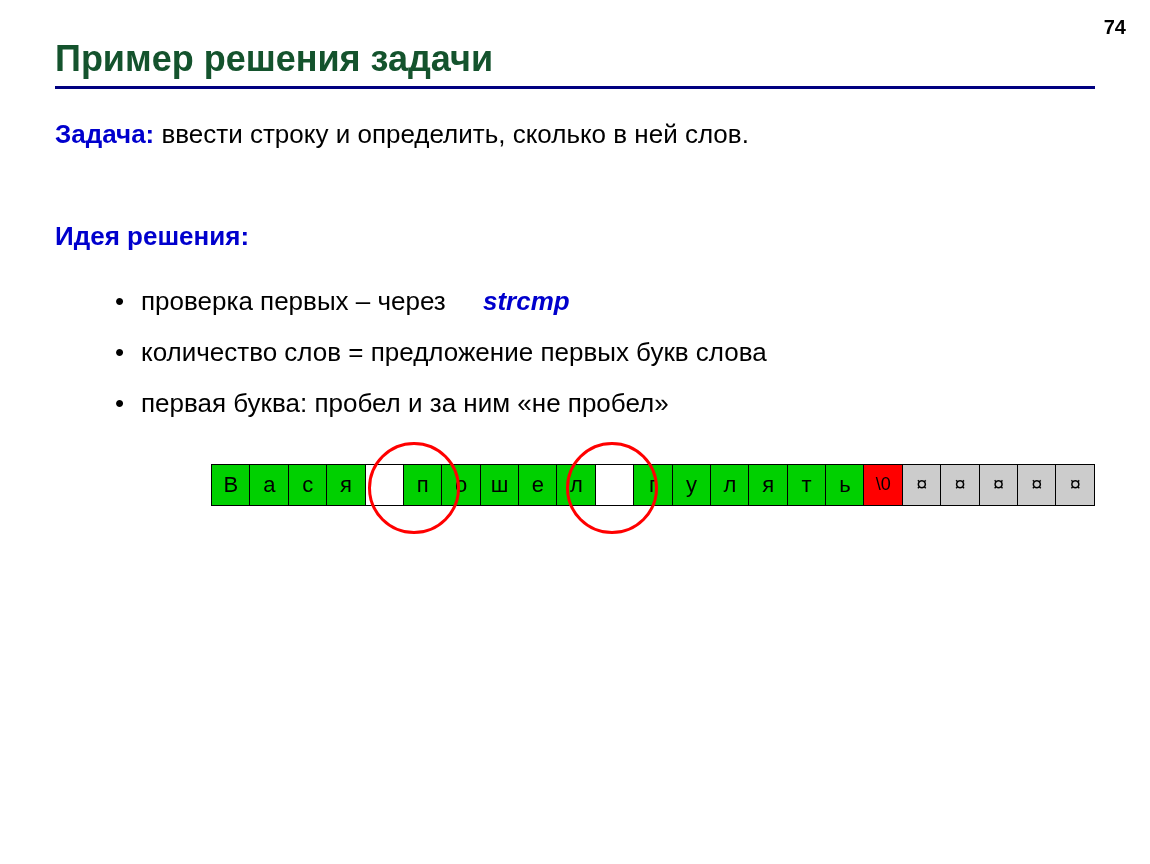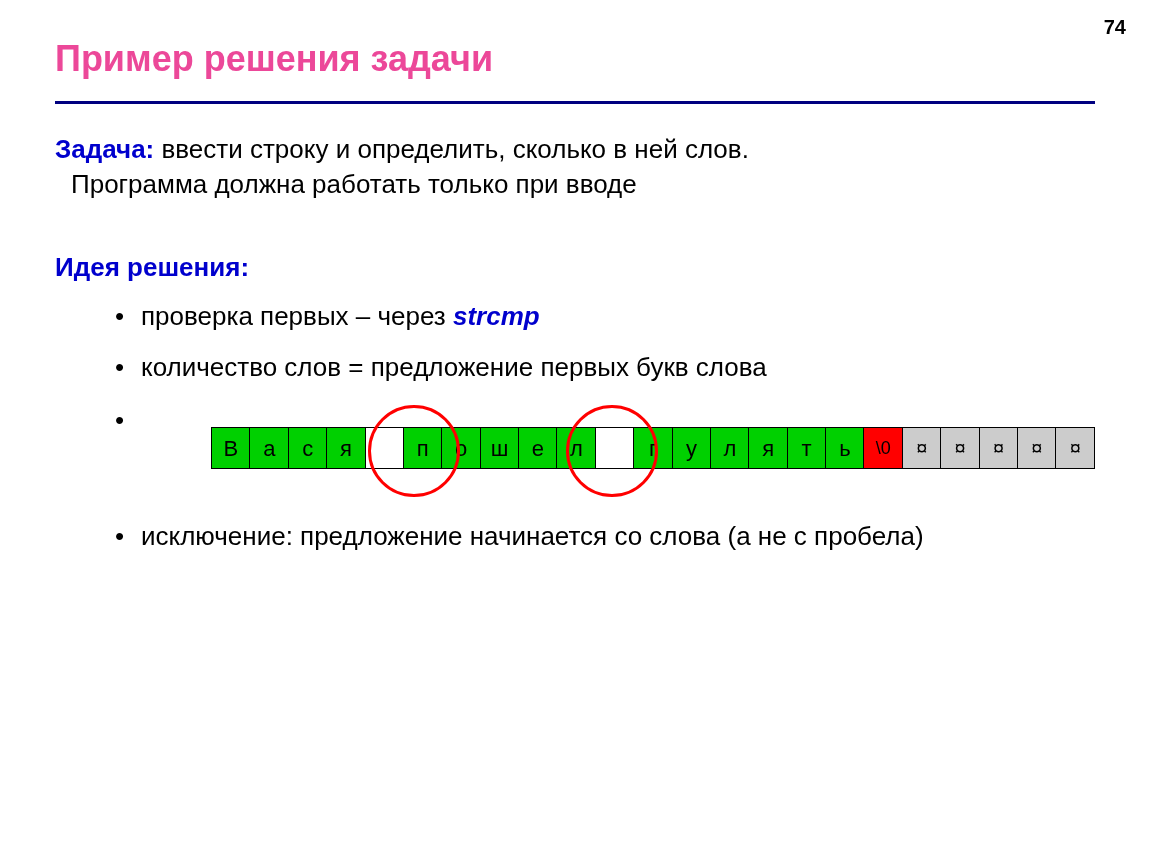--- a/index.html
+++ b/index.html
@@ -18,51 +18,51 @@
 }
 .page-num {
   position: absolute;
   top: 16px;
   right: 24px;
   font-size: 20px;
   font-weight: bold;
   color: #000;
 }
 h1.title {
-  margin: 18px 0 21px 0;
+  margin: 18px 0 6px 0;
   font-size: 36px;
   font-weight: bold;
-  color: #ec4899;
+  color: #14532d;
 }
 .title-rule {
   height: 3px;
   background: #000080;
   width: 100%;
   margin-bottom: 28px;
 }
 .body {
   font-size: 26px;
   line-height: 1.35;
   color: #000;
 }
 .task-block {
-  margin-bottom: 48px;
+  margin-bottom: 32px;
 }
 .task-label {
   color: #0000cd;
   font-weight: bold;
 }
 .task-text-cont {
   padding-left: 16px;
 }
 .idea-label {
   color: #0000cd;
   font-weight: bold;
   display: block;
-  margin-bottom: 14px;
+  margin-bottom: 30px;
 }
 ul.idea-list {
   list-style: none;
   margin: 0 0 0 0;
   padding: 0 0 0 60px;
 }
 ul.idea-list > li {
   position: relative;
   padding-left: 26px;
   margin-bottom: 16px;
@@ -72,20 +72,21 @@
   position: absolute;
   left: 0;
   top: 0;
   font-size: 26px;
   color: #000;
 }
 .kw {
   color: #0000cd;
   font-weight: bold;
   font-style: italic;
+  margin-left: 30px;
 }
 
 .diagram-wrap {
   position: relative;
   margin: 18px 0 24px 70px;
   height: 92px;
 }
 .strip {
   display: flex;
   position: relative;
@@ -133,34 +134,35 @@
   <div class="page-num">74</div>
 
   <h1 class="title">Пример решения задачи</h1>
   <div class="title-rule"></div>
 
   <div class="body">
 
     <div class="task-block">
       <span class="task-label">Задача:</span><span> ввести строку и определить, сколько в ней слов.</span>
       <div class="task-text-cont">
-        <span>Программа должна работать только при вводе</span><br>
+        <br>
       </div>
     </div>
 
     <span class="idea-label">Идея решения:</span>
 
     <ul class="idea-list">
       <li>
         <span>проверка первых – через </span><span class="kw">strcmp</span>
       </li>
       <li>
         <span>количество слов = предложение первых букв слова</span>
       </li>
       <li>
+        <span>первая буква: пробел и за ним «не пробел»</span>
 
         <div class="diagram-wrap">
           <div class="strip" id="strip">
               <div class="cell green">В</div>
               <div class="cell green">а</div>
               <div class="cell green">с</div>
               <div class="cell green">я</div>
               <div class="cell white"></div>
               <div class="cell green">п</div>
               <div class="cell green">о</div>
@@ -178,19 +180,16 @@
               <div class="cell gray">¤</div>
               <div class="cell gray">¤</div>
               <div class="cell gray">¤</div>
               <div class="cell gray">¤</div>
               <div class="cell gray">¤</div>
             </div>
           <div class="circ circ1"></div>
           <div class="circ circ2"></div>
         </div>
       </li>
-      <li>
-        <span>исключение: предложение начинается со слова (а не с пробела)</span>
-      </li>
     </ul>
 
   </div>
 </div>
 
 </body></html>

